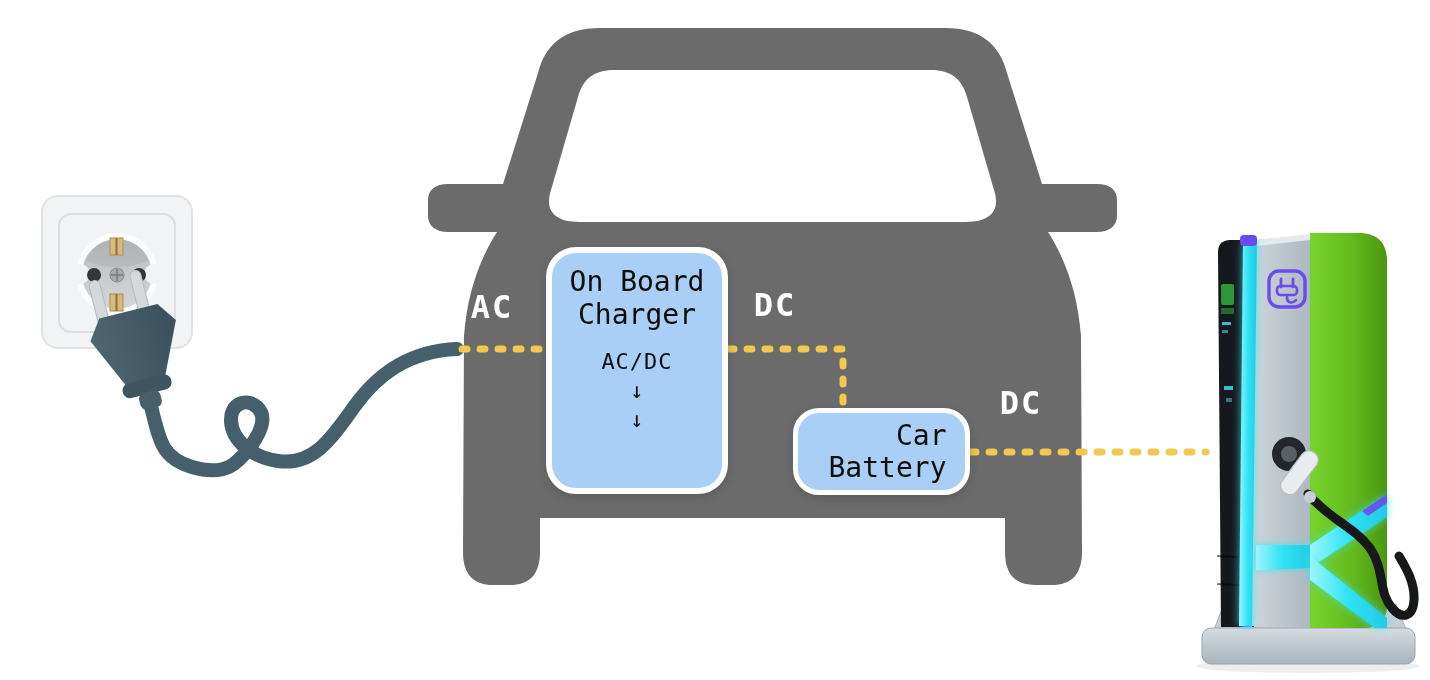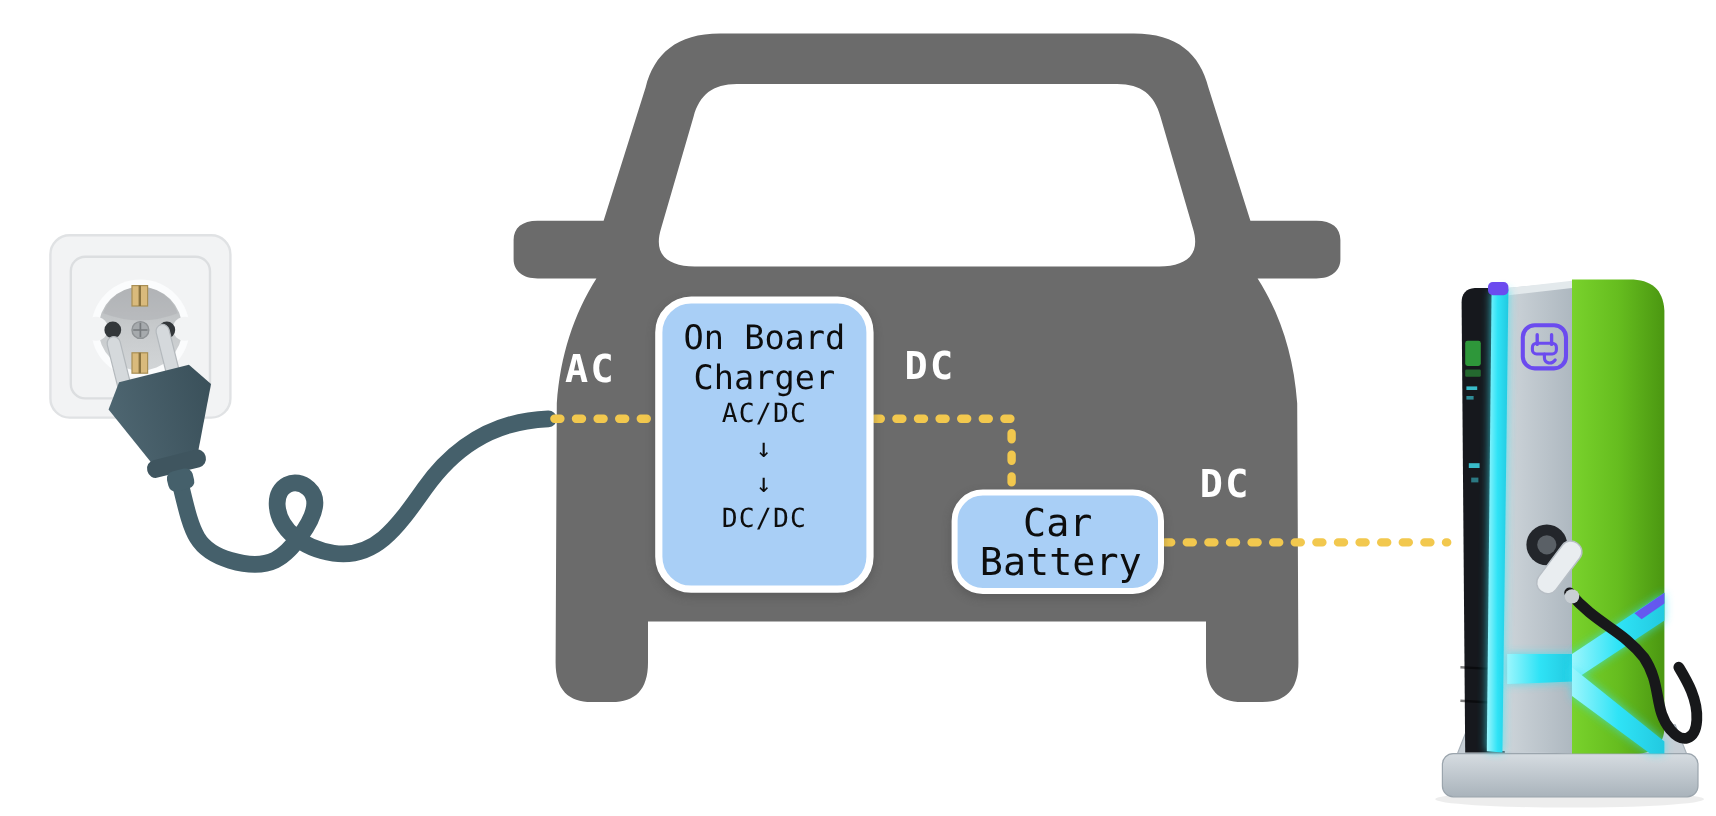--- a/index.html
+++ b/index.html
@@ -10,27 +10,27 @@
   .scene{position:absolute; left:0; top:0;}
   
   .comp-box{
     position:absolute; box-sizing:border-box;
     background:#a9cff6; border:6px solid #ffffff; border-radius:30px;
     box-shadow:0 3px 7px rgba(70,70,70,.4);
     color:#0d0d0d; text-align:center;
   }
   .obc{left:546px; top:247px; width:182px; height:247px;}
   .obc-title{margin-top:12px; font-size:28px; line-height:33px; letter-spacing:0px; white-space:pre-line;}
-  .obc-stages{font-size:22px; line-height:29px; letter-spacing:1px;}
+  .obc-stages{margin-top:16px; font-size:22px; line-height:29px; letter-spacing:1px;}
   .obc-stages .arrow{font-size:22px;}
   .battery{
     left:793px; top:408px; width:177px; height:87px; border-width:5px; border-radius:26px;
     display:flex; align-items:center; justify-content:center;
   }
-  .battery-title{font-size:32px; line-height:32px; width:130px;}
+  .battery-title{font-size:28px; line-height:32px; width:130px;text-align:right;}
   
   .cur-label{
     position:absolute; color:#ffffff; font-weight:bold; font-size:32px;
     width:70px; text-align:center; letter-spacing:2px;
   }
   .lbl-ac{left:457px; top:288px;text-align:center;}
   .lbl-dc-onboard{left:740px; top:286px;}
   .lbl-dc-fast{left:986px; top:384px;}
 </style>
 </head>
@@ -171,21 +171,20 @@
       <circle cx="1310" cy="497" r="6" fill="#c9cfd4"></circle>
     </g>
   </svg>
 
   <div class="comp-box obc">
     <div class="obc-title">On Board Charger</div>
     <div class="obc-stages">
       <div>AC/DC</div>
       <div class="arrow">↓</div>
       <div class="arrow">↓</div>
-      <div>DC/DC</div>
     </div>
   </div>
 
   <div class="comp-box battery">
     <div class="battery-title">Car Battery</div>
   </div>
 
   <div class="cur-label lbl-ac">AC</div>
   <div class="cur-label lbl-dc-onboard">DC</div>
   <div class="cur-label lbl-dc-fast">DC</div>

